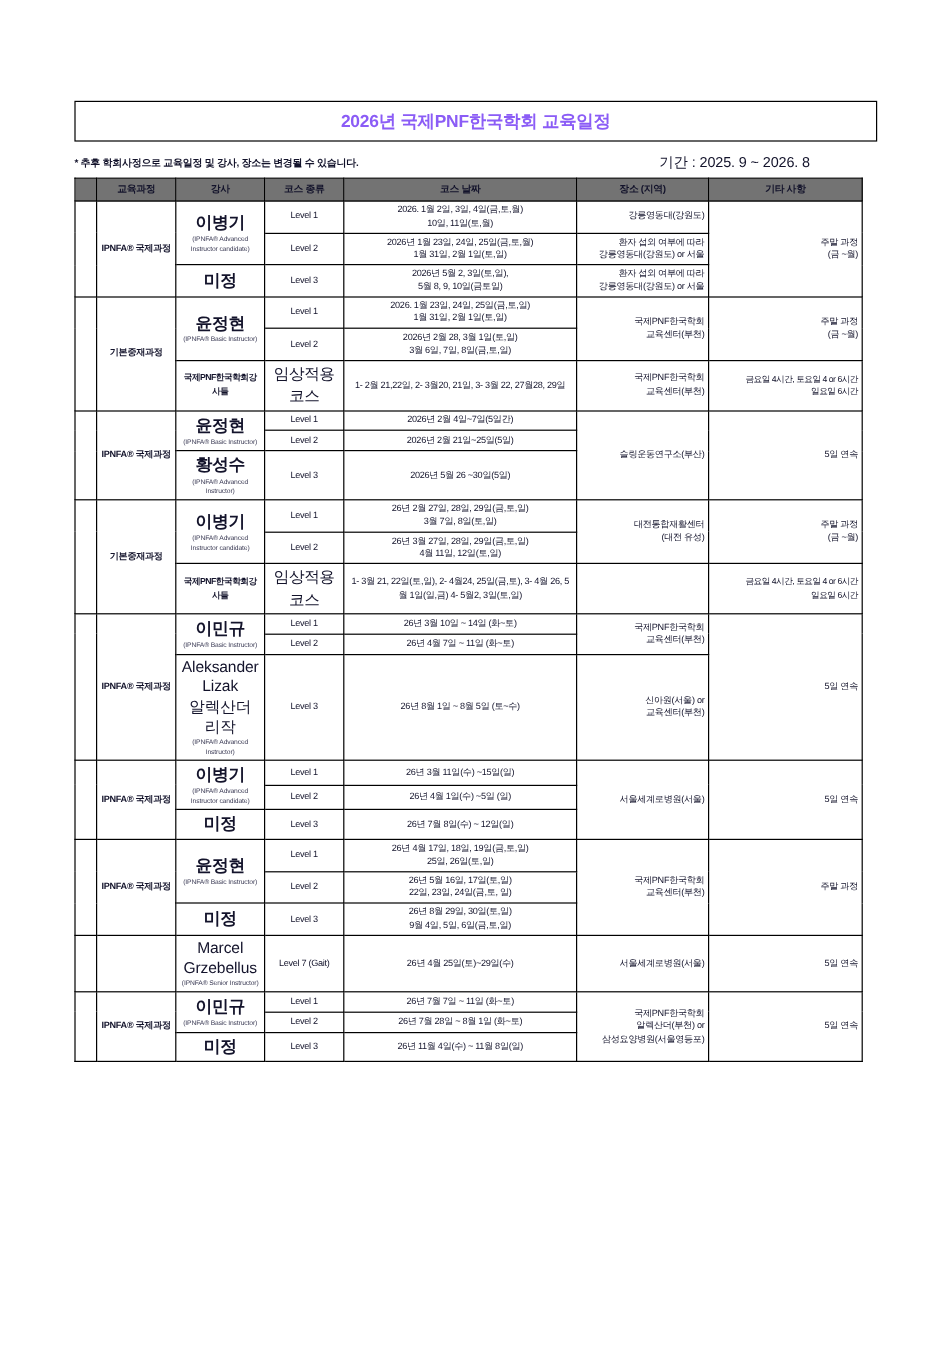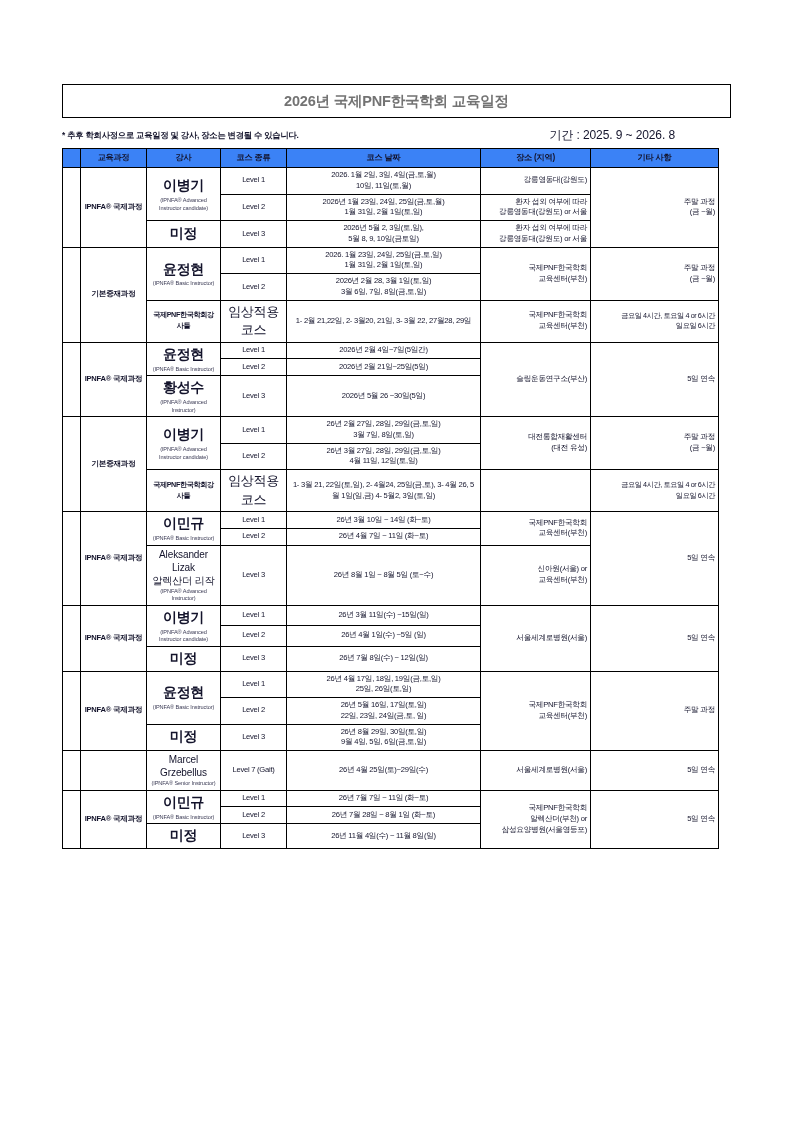--- a/index.html
+++ b/index.html
@@ -29,21 +29,21 @@
     height: 34px;
     display: flex;
     align-items: center;
     justify-content: center;
     box-sizing: border-box;
   }
   .title-text {
     font-size: 14.5px;
     font-weight: bold;
     letter-spacing: -0.2px;
-    color: #737373;
+    color: #8b5cf6;
   }
 
   
   .notice-row {
     display: flex;
     align-items: center;
     justify-content: space-between;
     margin-top: 9px;
     margin-bottom: 5px;
     height: 16px;
@@ -83,21 +83,21 @@
     vertical-align: middle;
     text-align: center;
     font-size: 7.6px;
     line-height: 1.42;
     letter-spacing: -0.25px;
     color: #13132b;
     box-sizing: border-box;
   }
 
   table.sched thead th {
-    background: #3b82f6;
+    background: #737373;
     font-size: 8.2px;
     font-weight: bold;
     height: 19px;
     padding: 1px 2px;
   }
 
   
   tr.block-start > td {
     border-top: 1.6px solid #000;
   }
@@ -113,21 +113,21 @@
     letter-spacing: -0.3px;
   }
 
   .instr-name {
     font-size: 14px;
     font-weight: bold;
     letter-spacing: -0.3px;
     display: block;
   }
   .instr-name-latin {
-    font-size: 10px;
+    font-size: 13px;
     font-weight: normal;
     letter-spacing: -0.1px;
     display: block;
     line-height: 1.3;
   }
   .instr-sub {
     font-size: 5.6px;
     font-weight: normal;
     color: #3b3b55;
     letter-spacing: -0.1px;

